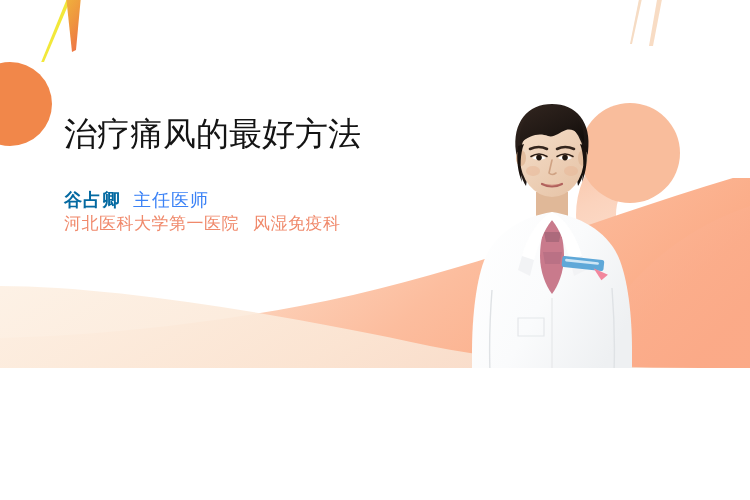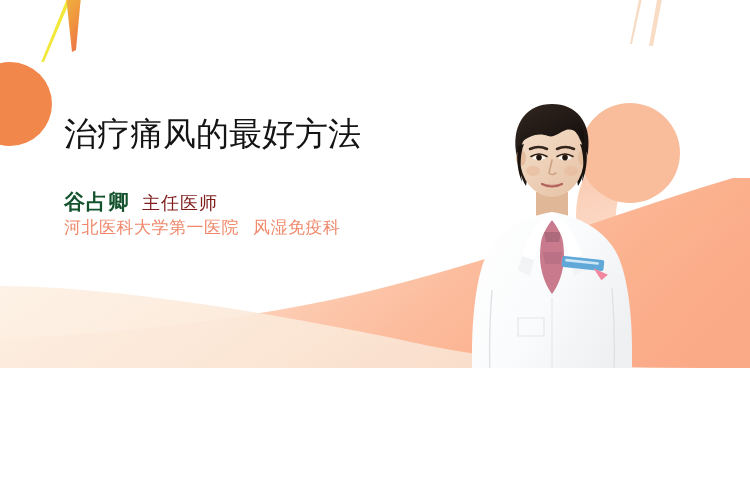--- a/index.html
+++ b/index.html
@@ -78,29 +78,29 @@
     letter-spacing: 0px;
     margin: 0;
     white-space: pre-wrap;
     word-break: break-all;
   }
   #byline {
     margin-top: 34px;
     white-space: nowrap;
   }
   #doctor-name {
-    font-size: 21px;
+    font-size: 18px;
     font-weight: bold;
-    color: #14532d;
+    color: #0369a1;
     letter-spacing: 1px;
   }
   #doctor-title {
     font-size: 18px;
     font-weight: 400;
-    color: #7f1d1d;
+    color: #3b82f6;
     letter-spacing: 1px;
     margin-left: 12px;
   }
   #affiliation {
     font-size: 17px;
     font-weight: 400;
     color: #f0896b;
     letter-spacing: 0.5px;
     white-space: nowrap;
   }

